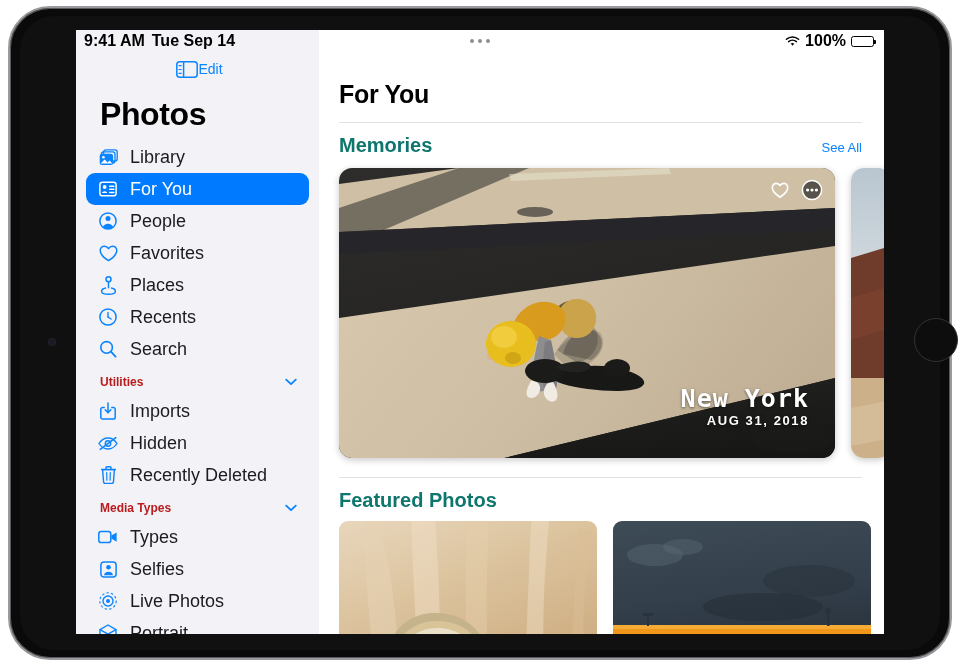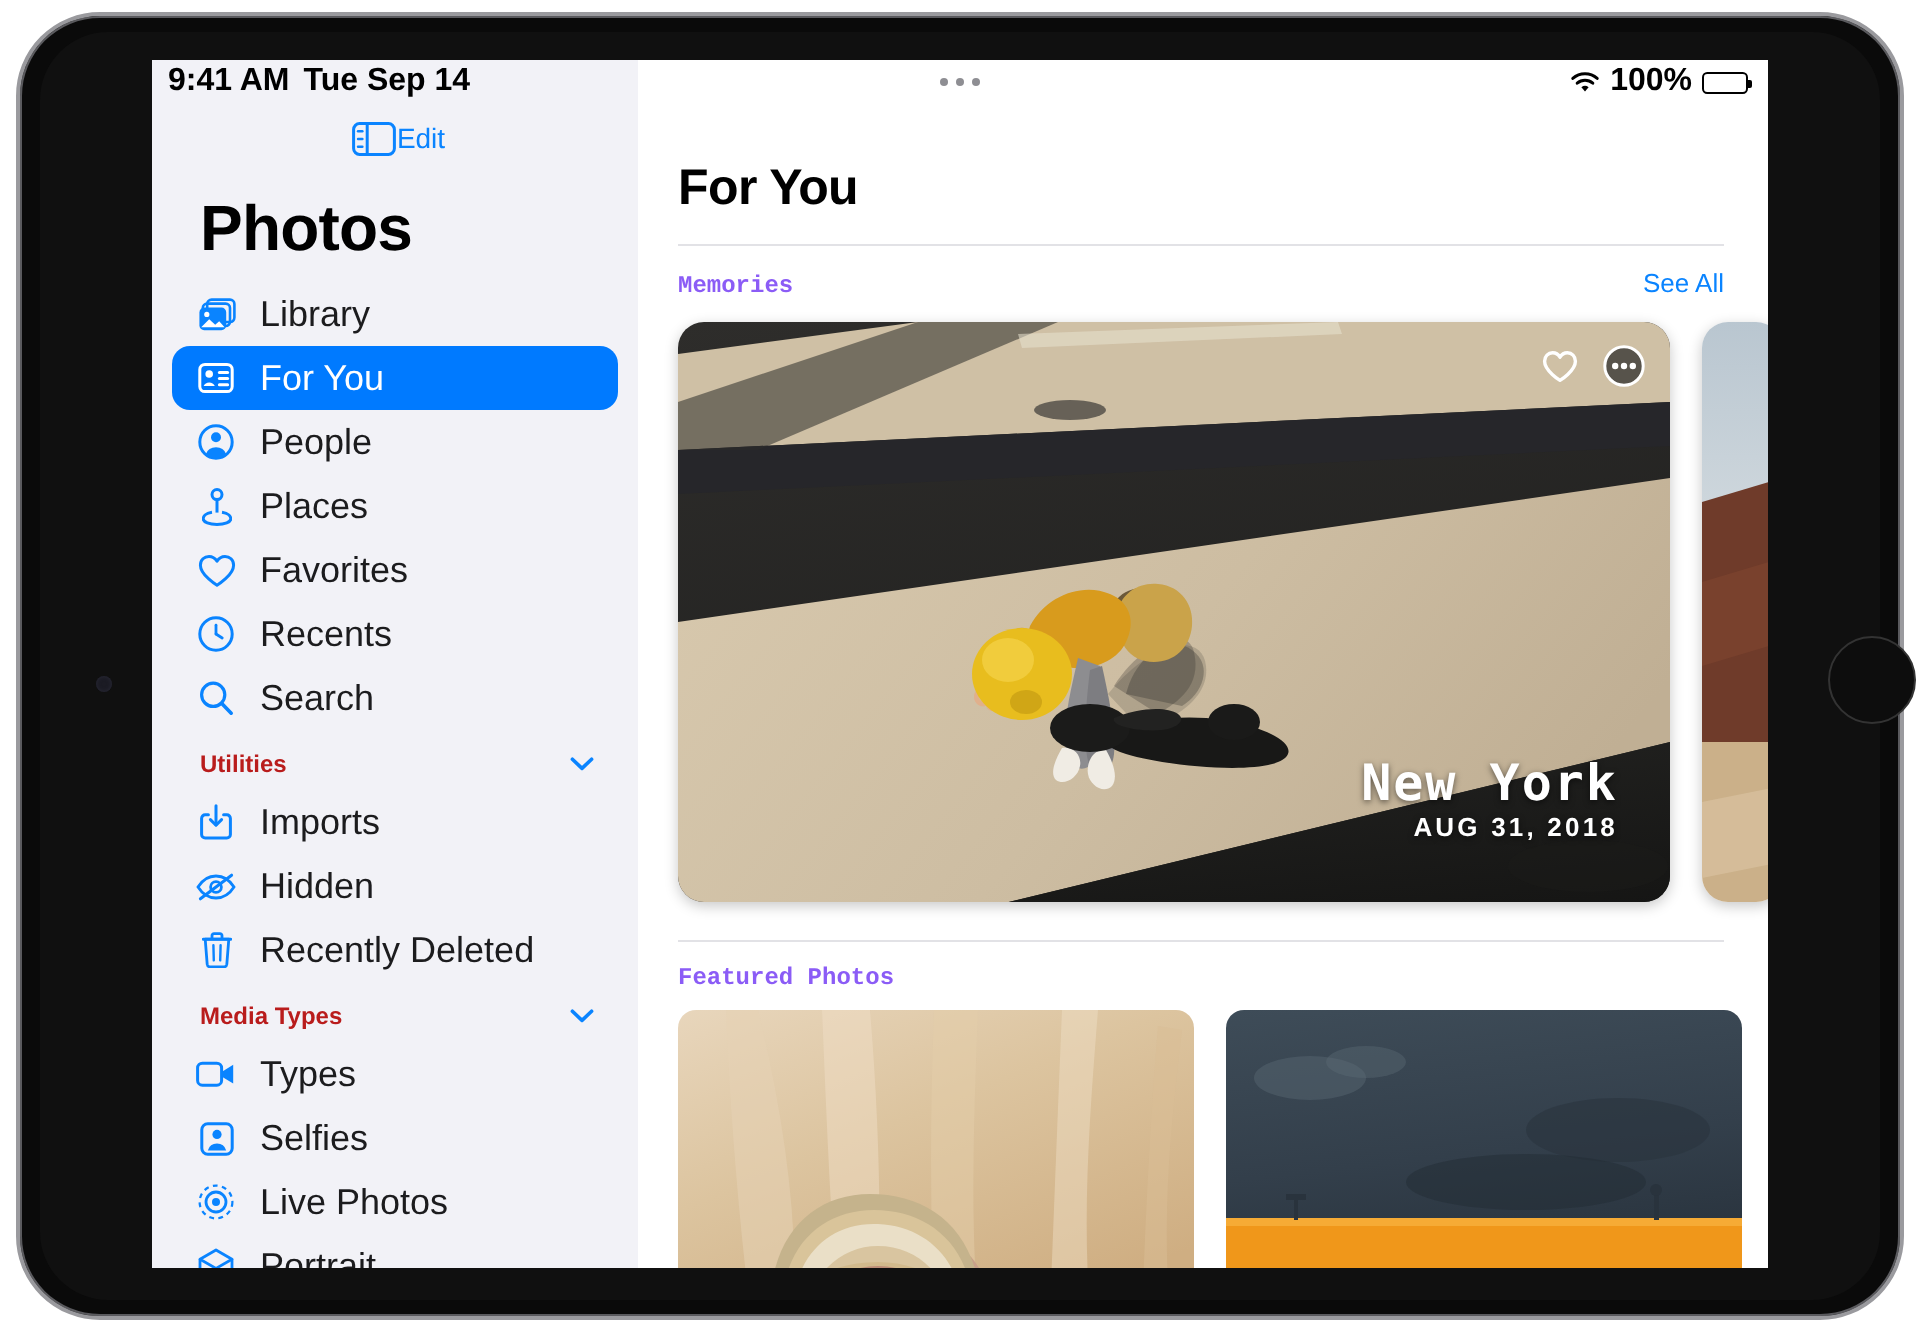--- a/index.html
+++ b/index.html
@@ -138,21 +138,21 @@
   #detail-title {
     font-size: 25px; font-weight: bold; color: #000;
     padding: 28px 0 0 20px; letter-spacing: -0.3px;
   }
   .hr { height: 1px; background: #e2e2e6; margin: 13px 22px 0 20px; }
 
   .section-row {
     display: flex; align-items: baseline; justify-content: space-between;
     padding: 11px 22px 0 20px;
   }
-  .section-row .s-title { font-size: 12px; font-weight: bold; color: #8b5cf6; font-family: Liberation Mono, monospace; }
+  .section-row .s-title { font-size: 20px; font-weight: bold; color: #0f766e; }
   .section-row .s-link { font-size: 13px; color: #0a84ff; cursor: pointer; }
 
   
   #memories-row {
     display: flex; gap: 16px;
     padding: 11px 0 0 20px;
   }
   .memory-card {
     width: 496px; height: 290px;
     border-radius: 13px; overflow: hidden;
@@ -284,36 +284,36 @@
               <circle cx="9" cy="9" r="8.1" fill="none" stroke="#0a84ff" stroke-width="1.5"></circle>
               <circle cx="9" cy="6.6" r="2.5" fill="#0a84ff"></circle>
               <path d="M3.8 15.2 A5.6 5.6 0 0 1 14.2 15.2 A8 8 0 0 1 3.8 15.2 Z" fill="#0a84ff"></path>
             </svg>
           </span>
           <span class="lbl">People</span>
         </div>
 
         <div class="nav-item">
           <span class="ic">
+            <svg width="19" height="17" viewBox="0 0 19 17">
+              <path d="M9.5 15.6 C9.5 15.6 1.2 10.6 1.2 5.6 C1.2 2.9 3.2 1.2 5.5 1.2 C7.3 1.2 8.7 2.3 9.5 3.6 C10.3 2.3 11.7 1.2 13.5 1.2 C15.8 1.2 17.8 2.9 17.8 5.6 C17.8 10.6 9.5 15.6 9.5 15.6 Z" fill="none" stroke="#0a84ff" stroke-width="1.5" stroke-linejoin="round"></path>
+            </svg>
+          </span>
+          <span class="lbl">Favorites</span>
+        </div>
+
+        <div class="nav-item">
+          <span class="ic">
             <svg width="15" height="19" viewBox="0 0 15 19">
               <circle cx="7.5" cy="3.3" r="2.5" fill="none" stroke="#0a84ff" stroke-width="1.5"></circle>
               <line x1="7.5" y1="5.9" x2="7.5" y2="12.3" stroke="#0a84ff" stroke-width="1.5"></line>
               <path d="M5 12.1 C1.6 12.6 0.6 14.3 0.6 15.4 C0.6 17 3.7 18.2 7.5 18.2 C11.3 18.2 14.4 17 14.4 15.4 C14.4 14.3 13.4 12.6 10 12.1" fill="none" stroke="#0a84ff" stroke-width="1.5"></path>
             </svg>
           </span>
           <span class="lbl">Places</span>
-        </div>
-
-        <div class="nav-item">
-          <span class="ic">
-            <svg width="19" height="17" viewBox="0 0 19 17">
-              <path d="M9.5 15.6 C9.5 15.6 1.2 10.6 1.2 5.6 C1.2 2.9 3.2 1.2 5.5 1.2 C7.3 1.2 8.7 2.3 9.5 3.6 C10.3 2.3 11.7 1.2 13.5 1.2 C15.8 1.2 17.8 2.9 17.8 5.6 C17.8 10.6 9.5 15.6 9.5 15.6 Z" fill="none" stroke="#0a84ff" stroke-width="1.5" stroke-linejoin="round"></path>
-            </svg>
-          </span>
-          <span class="lbl">Favorites</span>
         </div>
 
         <div class="nav-item">
           <span class="ic">
             <svg width="18" height="18" viewBox="0 0 18 18">
               <circle cx="9" cy="9" r="8.1" fill="none" stroke="#0a84ff" stroke-width="1.5"></circle>
               <line x1="9" y1="9" x2="9" y2="4.6" stroke="#0a84ff" stroke-width="1.4" stroke-linecap="round"></line>
               <line x1="9" y1="9" x2="12.1" y2="11" stroke="#0a84ff" stroke-width="1.4" stroke-linecap="round"></line>
             </svg>
           </span>

